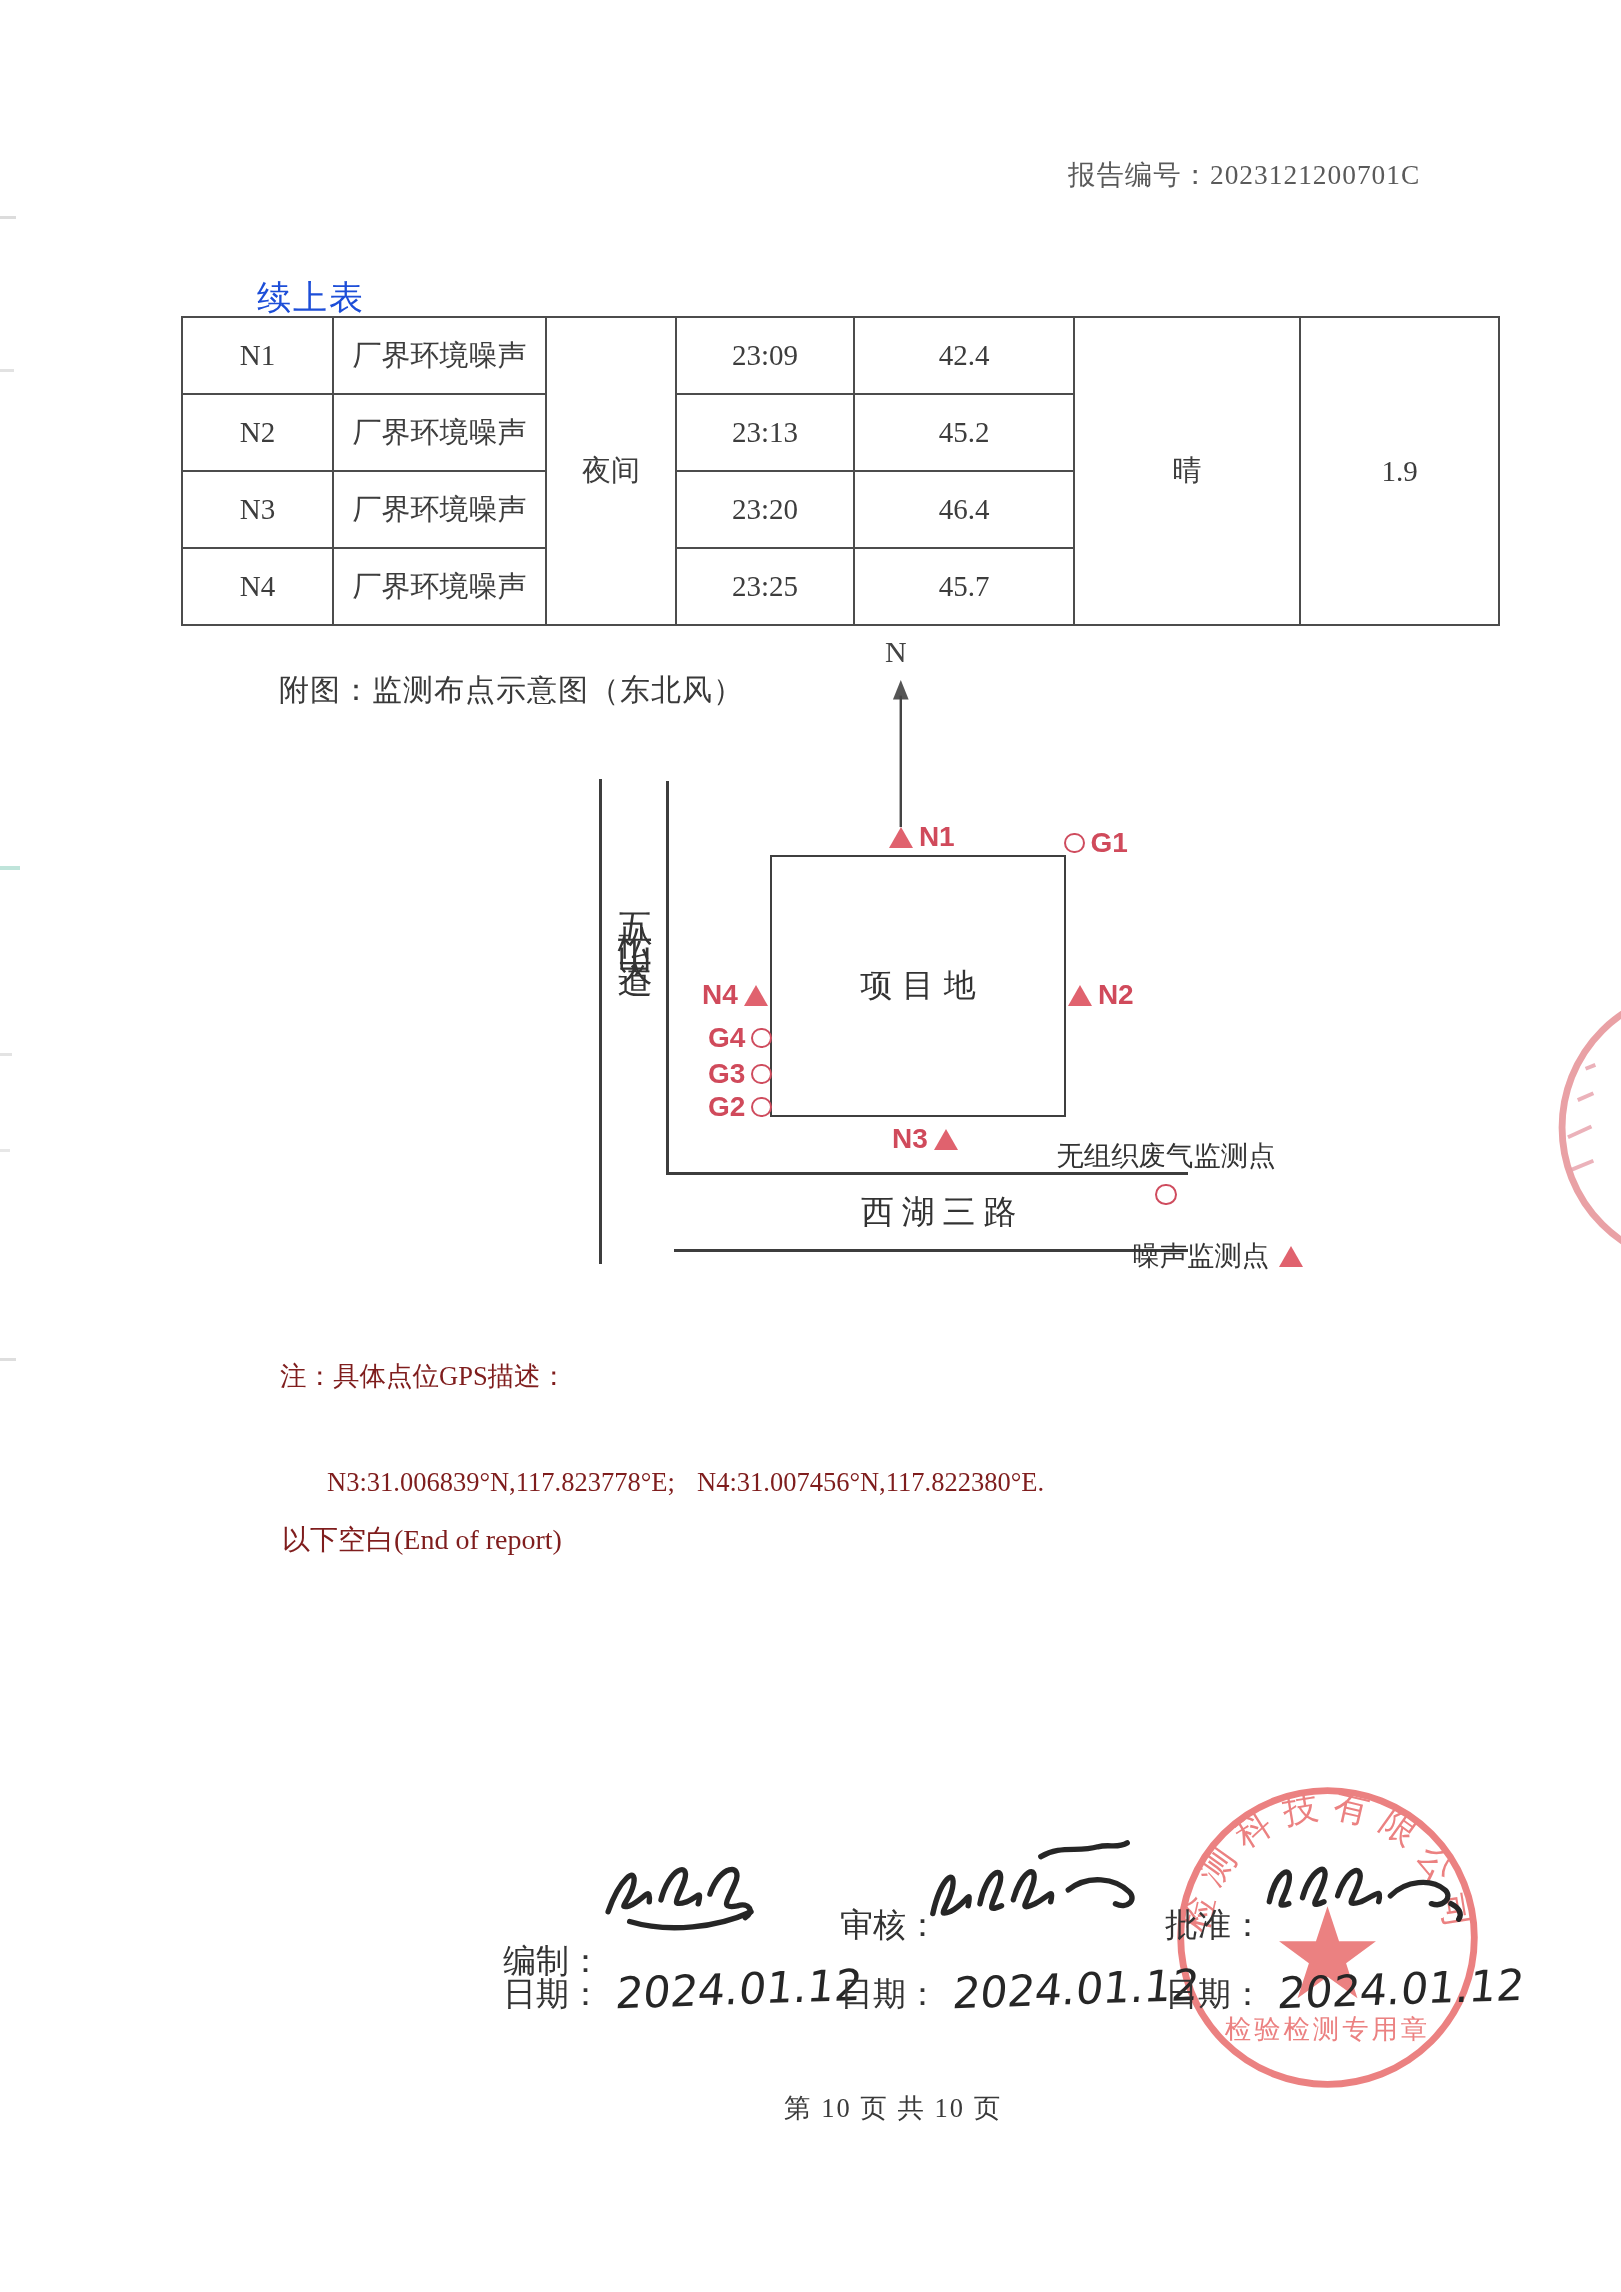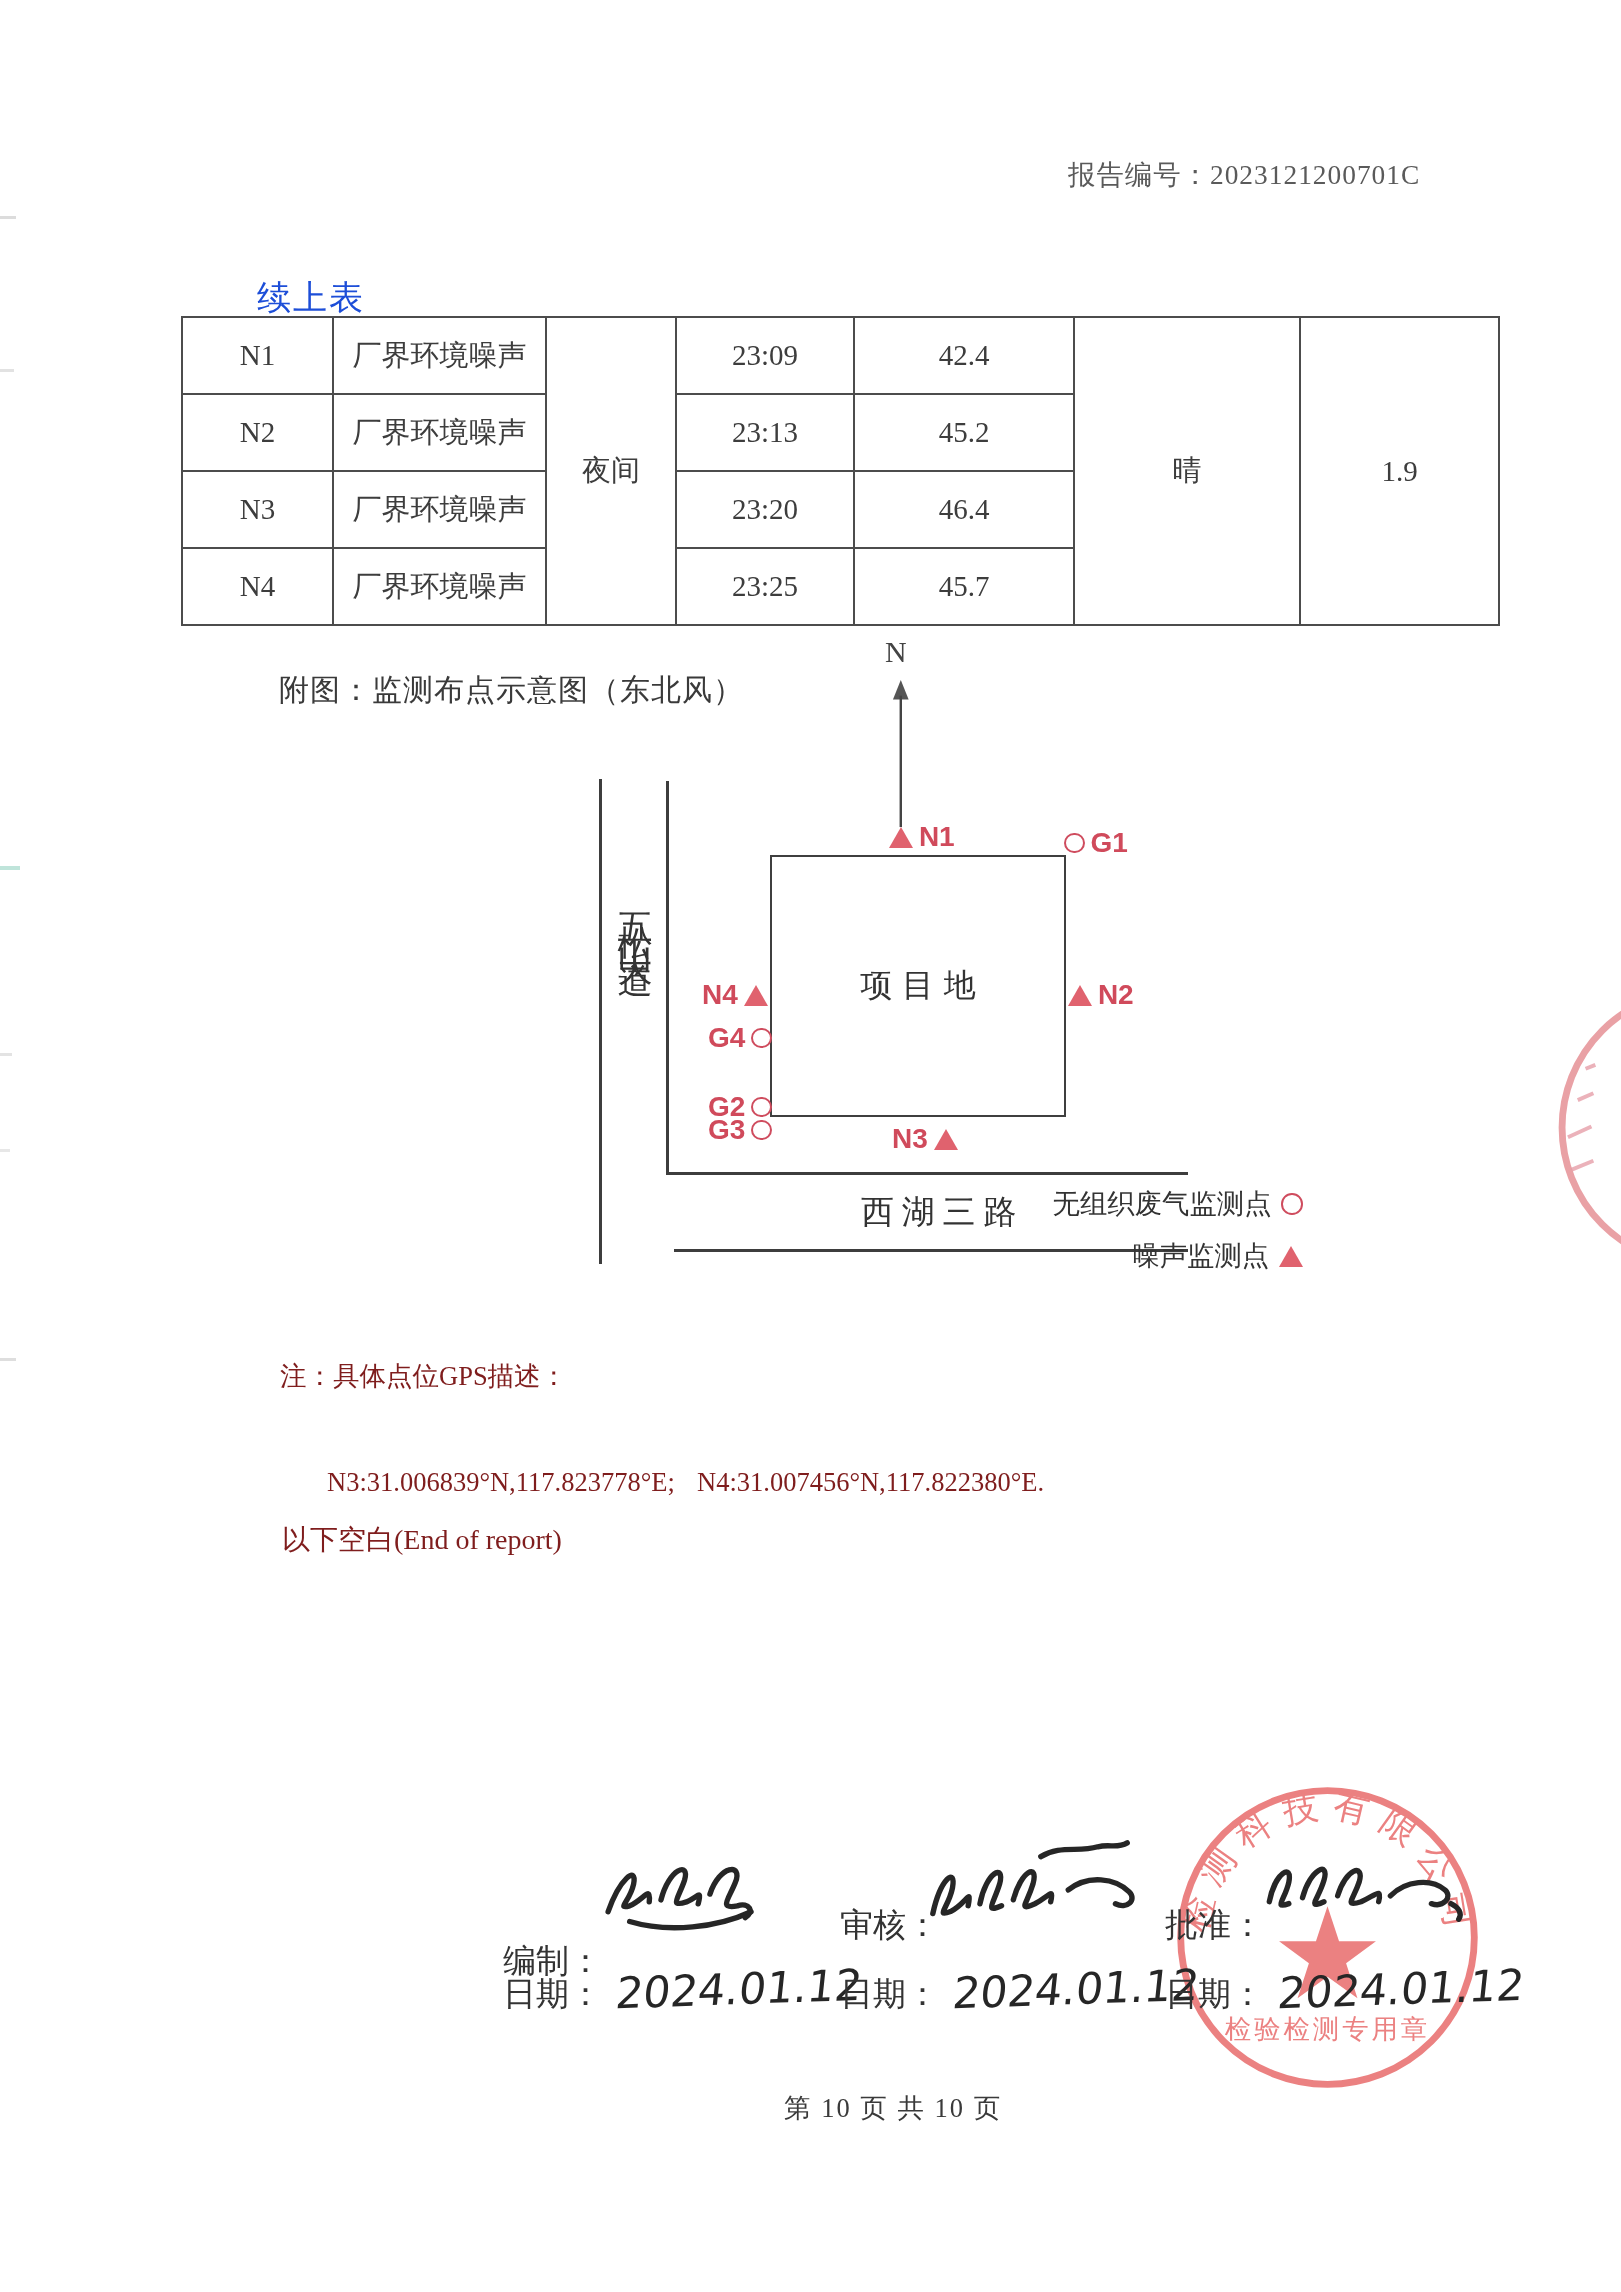--- a/index.html
+++ b/index.html
@@ -168,34 +168,34 @@
     <span class="plabel">N2</span>
   </div>
   <div class="abs marker" style="left:702px;top:979px;">
     <span class="plabel">N4</span>
     <span class="tri"></span>
   </div>
   <div class="abs marker" style="left:708px;top:1022px;">
     <span class="plabel">G4</span>
     <span class="circ"></span>
   </div>
-  <div class="abs marker" style="left:708px;top:1114px;justify-content:flex-end;">
+  <div class="abs marker" style="left:708px;top:1058px;justify-content:flex-end;">
     <span class="plabel">G3</span>
     <span class="circ"></span>
   </div>
   <div class="abs marker" style="left:708px;top:1091px;">
     <span class="plabel">G2</span>
     <span class="circ"></span>
   </div>
   <div class="abs marker" style="left:892px;top:1123px;">
     <span class="plabel">N3</span>
     <span class="tri"></span>
   </div>
 
-  <div class="abs legend-row" style="left:1029px;top:1186px;">
+  <div class="abs legend-row" style="left:1029px;top:1138px;flex-direction:column;">
     <span>无组织废气监测点</span>
     <span class="circ"></span>
   </div>
   <div class="abs legend-row" style="left:1029px;top:1226px;margin-top:12px;">
     <span>噪声监测点</span>
     <span class="tri"></span>
   </div>
 
   <svg class="abs stamp" style="left:1556px;top:1010px;" width="65" height="235" viewBox="0 0 66 240" opacity="0.8">
     <circle cx="146" cy="120" r="140" fill="none" stroke="#e4898f" stroke-width="7"></circle>

